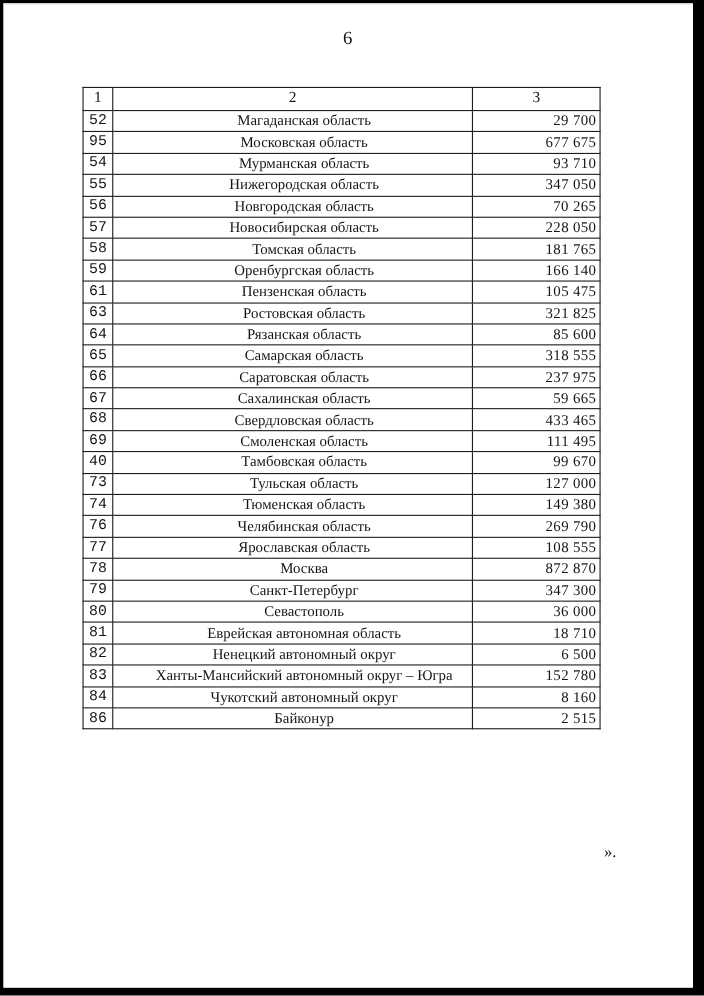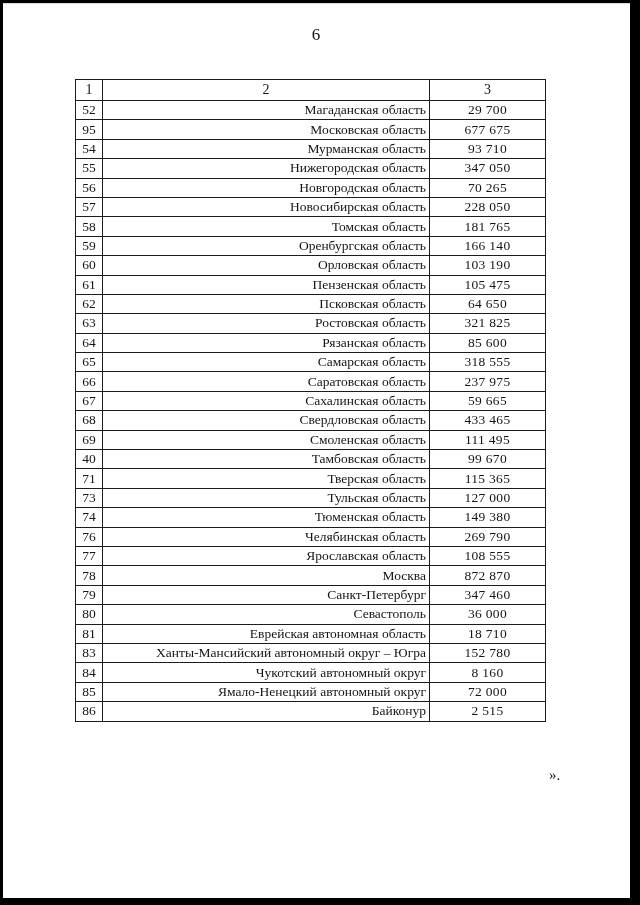--- a/index.html
+++ b/index.html
@@ -55,23 +55,23 @@
     padding: 0;
   }
   .region-table td {
     height: 18.4px;
     font-size: 13.5px;
     padding: 0 3px;
   }
   .col-num  { width: 27px; }
   .col-name { width: 327px; }
   .col-val  { width: 116px; }
-  td.cell-num  { text-align: center; }
-  td.cell-name { text-align: right; padding-left: 24px; }
-  td.cell-val  { text-align: center; letter-spacing: 0.3px; }
+  td.cell-num  { text-align: center; font-family: Liberation Mono, monospace; }
+  td.cell-name { text-align: center; padding-left: 24px; }
+  td.cell-val  { text-align: right; letter-spacing: 0.3px; }
   .closing-mark {
     position: absolute;
     left: 546px;
     top: 764px;
     font-size: 15px;
   }
   
   .scan-artifact-top {
     position: absolute;
     top: 0;
@@ -138,35 +138,25 @@
             <td class="cell-num">58</td>
             <td class="cell-name">Томская область</td>
             <td class="cell-val">181 765</td>
           </tr>
           <tr>
             <td class="cell-num">59</td>
             <td class="cell-name">Оренбургская область</td>
             <td class="cell-val">166 140</td>
           </tr>
           <tr>
-            <td class="cell-num">60</td>
-            <td class="cell-name">Орловская область</td>
-            <td class="cell-val">103 190</td>
-          </tr>
-          <tr>
             <td class="cell-num">61</td>
             <td class="cell-name">Пензенская область</td>
             <td class="cell-val">105 475</td>
           </tr>
           <tr>
-            <td class="cell-num">62</td>
-            <td class="cell-name">Псковская область</td>
-            <td class="cell-val">64 650</td>
-          </tr>
-          <tr>
             <td class="cell-num">63</td>
             <td class="cell-name">Ростовская область</td>
             <td class="cell-val">321 825</td>
           </tr>
           <tr>
             <td class="cell-num">64</td>
             <td class="cell-name">Рязанская область</td>
             <td class="cell-val">85 600</td>
           </tr>
           <tr>
@@ -193,25 +183,20 @@
             <td class="cell-num">69</td>
             <td class="cell-name">Смоленская область</td>
             <td class="cell-val">111 495</td>
           </tr>
           <tr>
             <td class="cell-num">40</td>
             <td class="cell-name">Тамбовская область</td>
             <td class="cell-val">99 670</td>
           </tr>
           <tr>
-            <td class="cell-num">71</td>
-            <td class="cell-name">Тверская область</td>
-            <td class="cell-val">115 365</td>
-          </tr>
-          <tr>
             <td class="cell-num">73</td>
             <td class="cell-name">Тульская область</td>
             <td class="cell-val">127 000</td>
           </tr>
           <tr>
             <td class="cell-num">74</td>
             <td class="cell-name">Тюменская область</td>
             <td class="cell-val">149 380</td>
           </tr>
           <tr>
@@ -225,48 +210,48 @@
             <td class="cell-val">108 555</td>
           </tr>
           <tr>
             <td class="cell-num">78</td>
             <td class="cell-name">Москва</td>
             <td class="cell-val">872 870</td>
           </tr>
           <tr>
             <td class="cell-num">79</td>
             <td class="cell-name">Санкт-Петербург</td>
-            <td class="cell-val">347 460</td>
+            <td class="cell-val">347 300</td>
           </tr>
           <tr>
             <td class="cell-num">80</td>
             <td class="cell-name">Севастополь</td>
             <td class="cell-val">36 000</td>
           </tr>
           <tr>
             <td class="cell-num">81</td>
             <td class="cell-name">Еврейская автономная область</td>
             <td class="cell-val">18 710</td>
           </tr>
           <tr>
+            <td class="cell-num">82</td>
+            <td class="cell-name">Ненецкий автономный округ</td>
+            <td class="cell-val">6 500</td>
+          </tr>
+          <tr>
             <td class="cell-num">83</td>
             <td class="cell-name">Ханты-Мансийский автономный округ – Югра</td>
             <td class="cell-val">152 780</td>
           </tr>
           <tr>
             <td class="cell-num">84</td>
             <td class="cell-name">Чукотский автономный округ</td>
             <td class="cell-val">8 160</td>
           </tr>
           <tr>
-            <td class="cell-num">85</td>
-            <td class="cell-name">Ямало-Ненецкий автономный округ</td>
-            <td class="cell-val">72 000</td>
-          </tr>
-          <tr>
             <td class="cell-num">86</td>
             <td class="cell-name">Байконур</td>
             <td class="cell-val">2 515</td>
           </tr>
         </tbody>
     </table>
 
     <div class="closing-mark">».</div>
   </div>
 </div>

